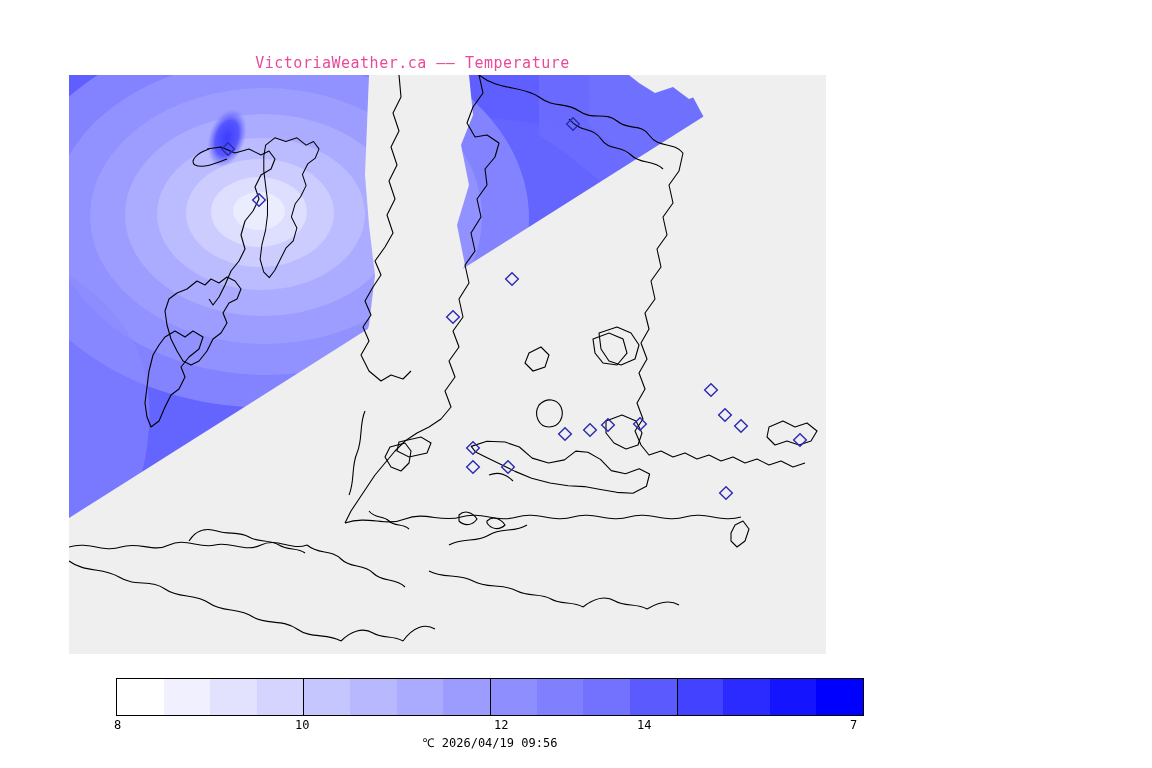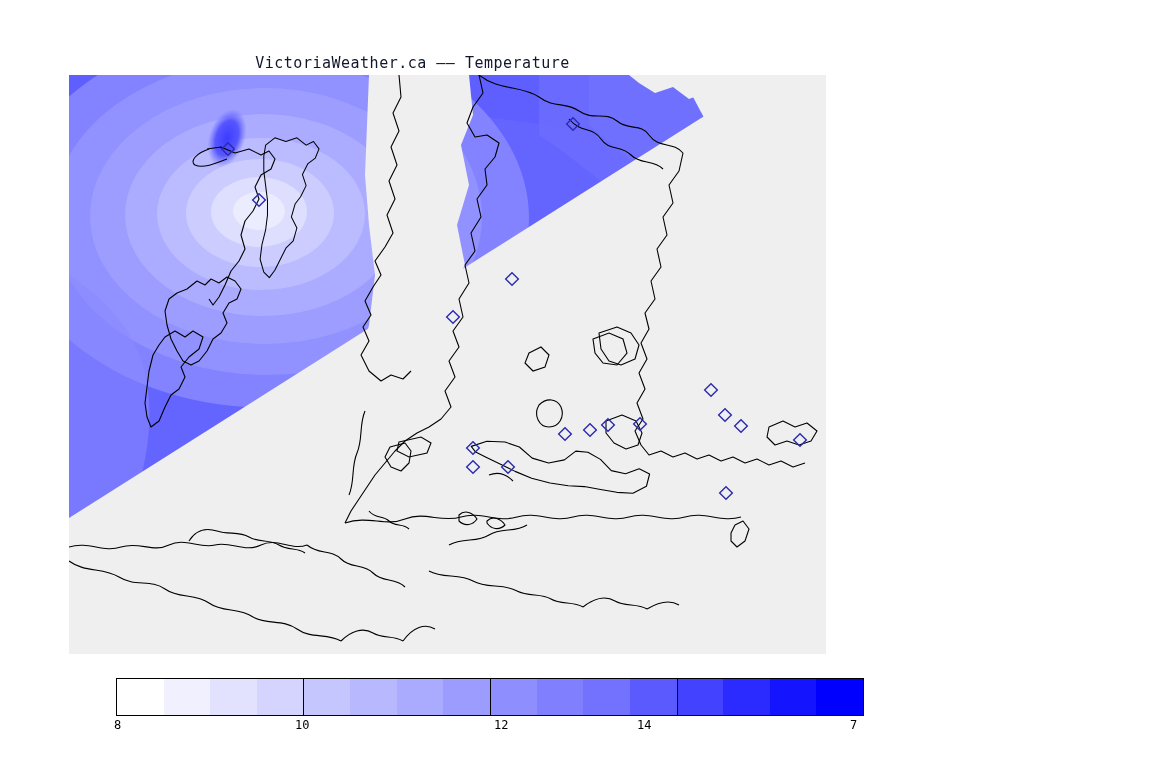--- a/index.html
+++ b/index.html
@@ -1,21 +1,21 @@
 <!DOCTYPE html>
 <html><head>
 <meta charset="utf-8">
 <style>
   html,body{margin:0;padding:0;background:#ffffff;}
   body{width:1152px;height:768px;position:relative;overflow:hidden;
        font-family:"DejaVu Sans Mono","Liberation Mono",monospace;}
 
   #page-title{
     position:absolute; left:0; top:54px; width:825px;
-    text-align:center; font-size:15px; color:#0f172a;
+    text-align:center; font-size:15px; color:#ec4899;
     letter-spacing:0.5px; font-family:"DejaVu Sans Mono","Liberation Mono",monospace;
   }
 
   
   #map-panel{
     position:absolute; left:69px; top:75px; width:757px; height:579px;
     background:#efefef; overflow:hidden;
   }
   #map-svg{position:absolute;left:0;top:0;width:757px;height:579px;display:block;}
 
@@ -381,13 +381,14 @@
       <div class="tickline" style="left: 374px;"></div>
       <div class="tickline" style="left: 561px;"></div>
     </div>
   <div id="colorbar-labels">
       <div class="ticklabel" style="left: -2px;">8</div>
       <div class="ticklabel" style="left: 179px;">10</div>
       <div class="ticklabel" style="left: 366px; margin-left: 12px;">12</div>
       <div class="ticklabel" style="left: 521px;">14</div>
       <div class="ticklabel" style="left: 734px;">7</div>
     </div>
+  <div id="colorbar-caption">℃  2026/04/19 09:56</div>
 </div>
 
 </body></html>

